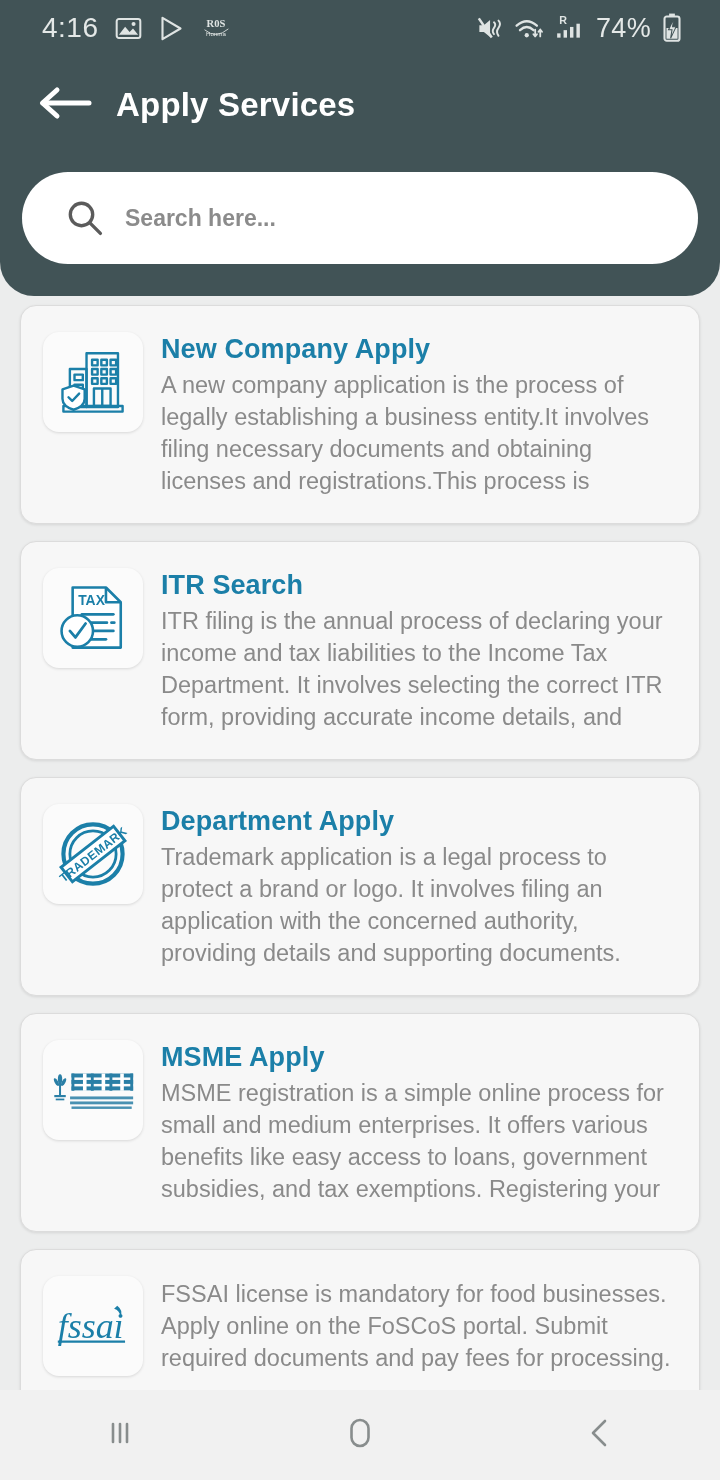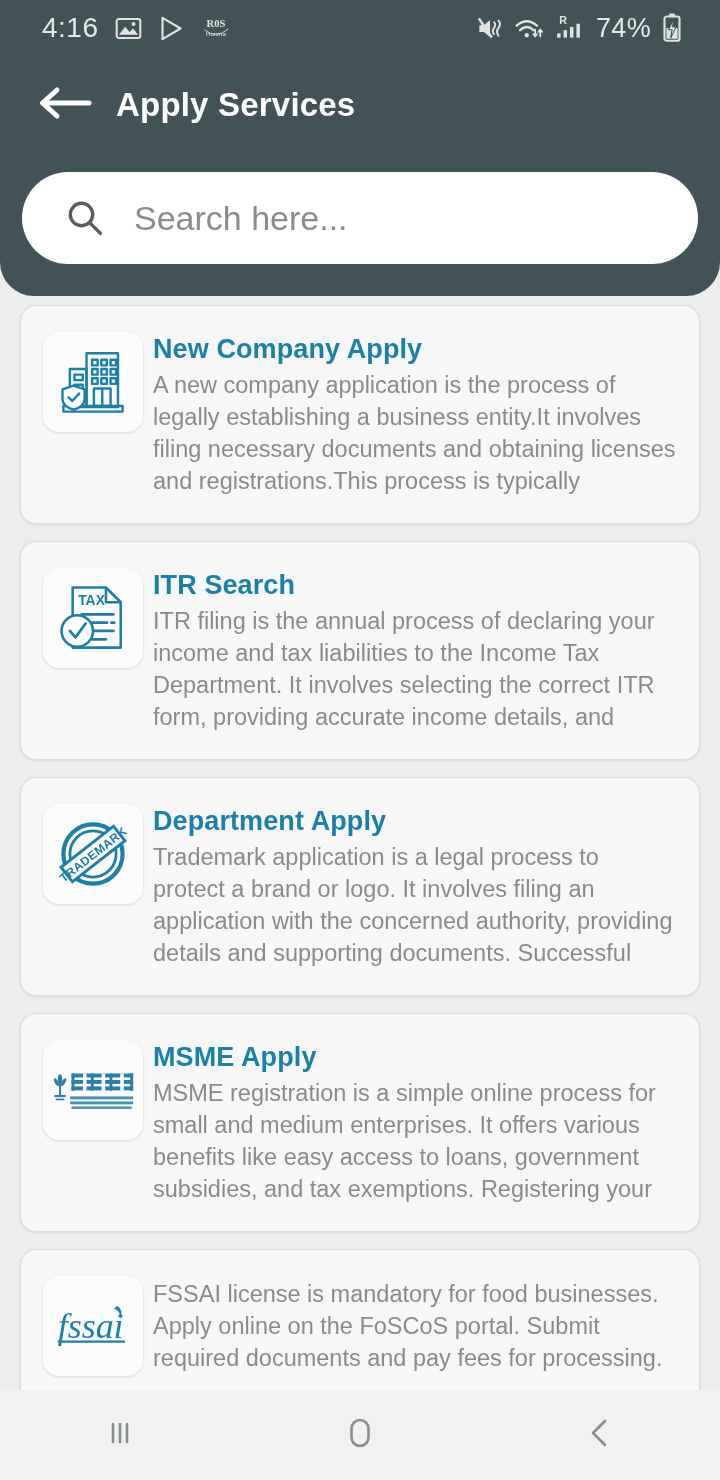--- a/index.html
+++ b/index.html
@@ -84,25 +84,26 @@
     display: flex;
     align-items: center;
     padding-left: 42px;
     cursor: text;
   }
   .search-icon { flex: 0 0 auto; display: flex; align-items: center; }
   .search-input {
     border: none;
     outline: none;
     background: transparent;
-    margin-left: 28px;
+    margin-left: 19px;
     font-family: "Liberation Sans", sans-serif;
-    font-size: 34px;
+    font-size: 23px;
     color: #3a3a3a;
     width: 520px;
+    font-weight: bold;
   }
   .search-input::placeholder { color: #8b8b8b; }
 
   
   .list {
     position: absolute;
     top: 296px; left: 0;
     width: 720px;
     height: 1094px;
     overflow: hidden;
@@ -127,21 +128,21 @@
     background: #fbfbfb;
     border-radius: 16px;
     box-shadow: 0 1px 3px rgba(0,0,0,.13);
     display: flex;
     align-items: center;
     justify-content: center;
     overflow: hidden;
   }
 
   .card-body {
-    margin-left: 10px;
+    margin-left: 18px;
     flex: 1 1 auto;
     min-width: 0;
     padding-top: 2px;
   }
 
   .card-title {
     font-size: 27px;
     font-weight: bold;
     color: #1b7fa8;
     letter-spacing: .1px;

